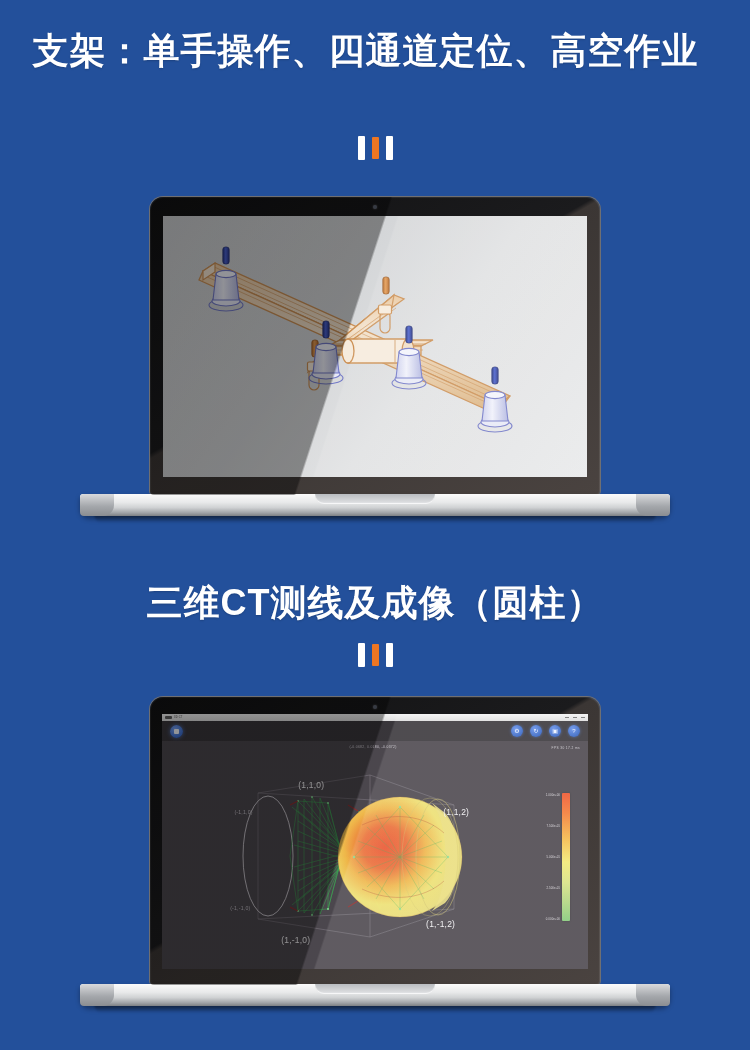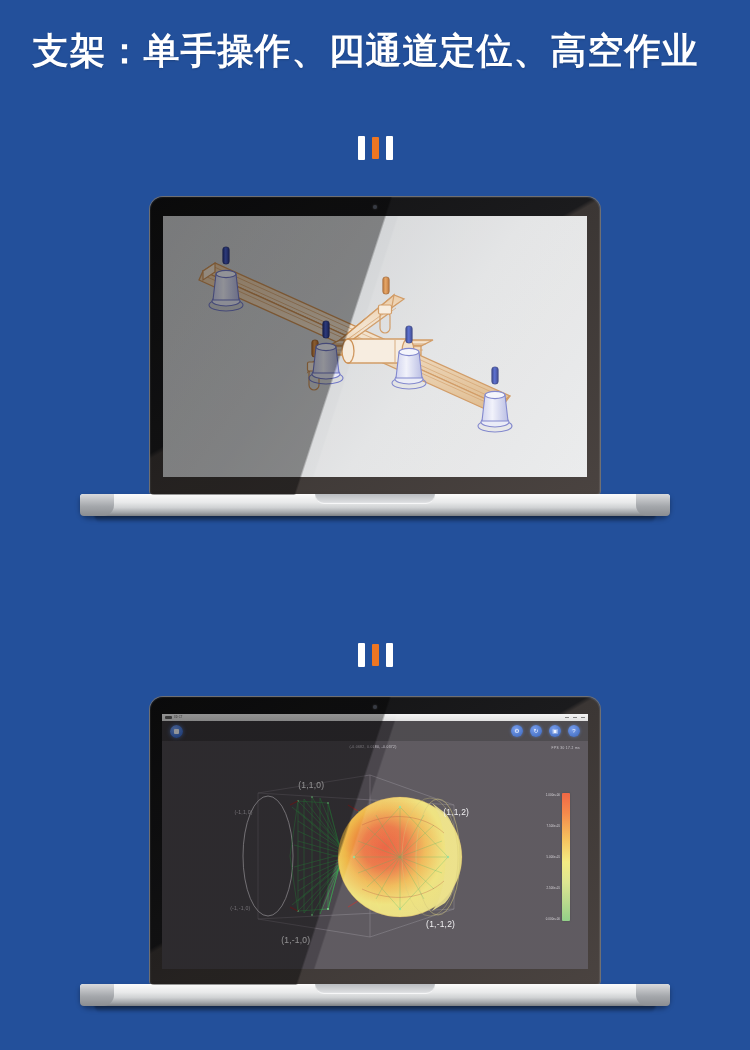--- a/index.html
+++ b/index.html
@@ -292,20 +292,21 @@
     </div>
 
     <div class="base-wrap">
       <div class="base-shadow"></div>
       <div class="base">
         <div class="notch"></div>
       </div>
     </div>
   </div>
 
+  <h1 class="section-title" id="title-2">三维CT测线及成像（圆柱）</h1>
 
   <div class="divider" id="divider-2">
     <span class="bar"></span>
     <span class="bar accent"></span>
     <span class="bar"></span>
   </div>
 
   <div class="laptop" id="laptop-2">
     <div class="lid">
       <div class="webcam"></div>

